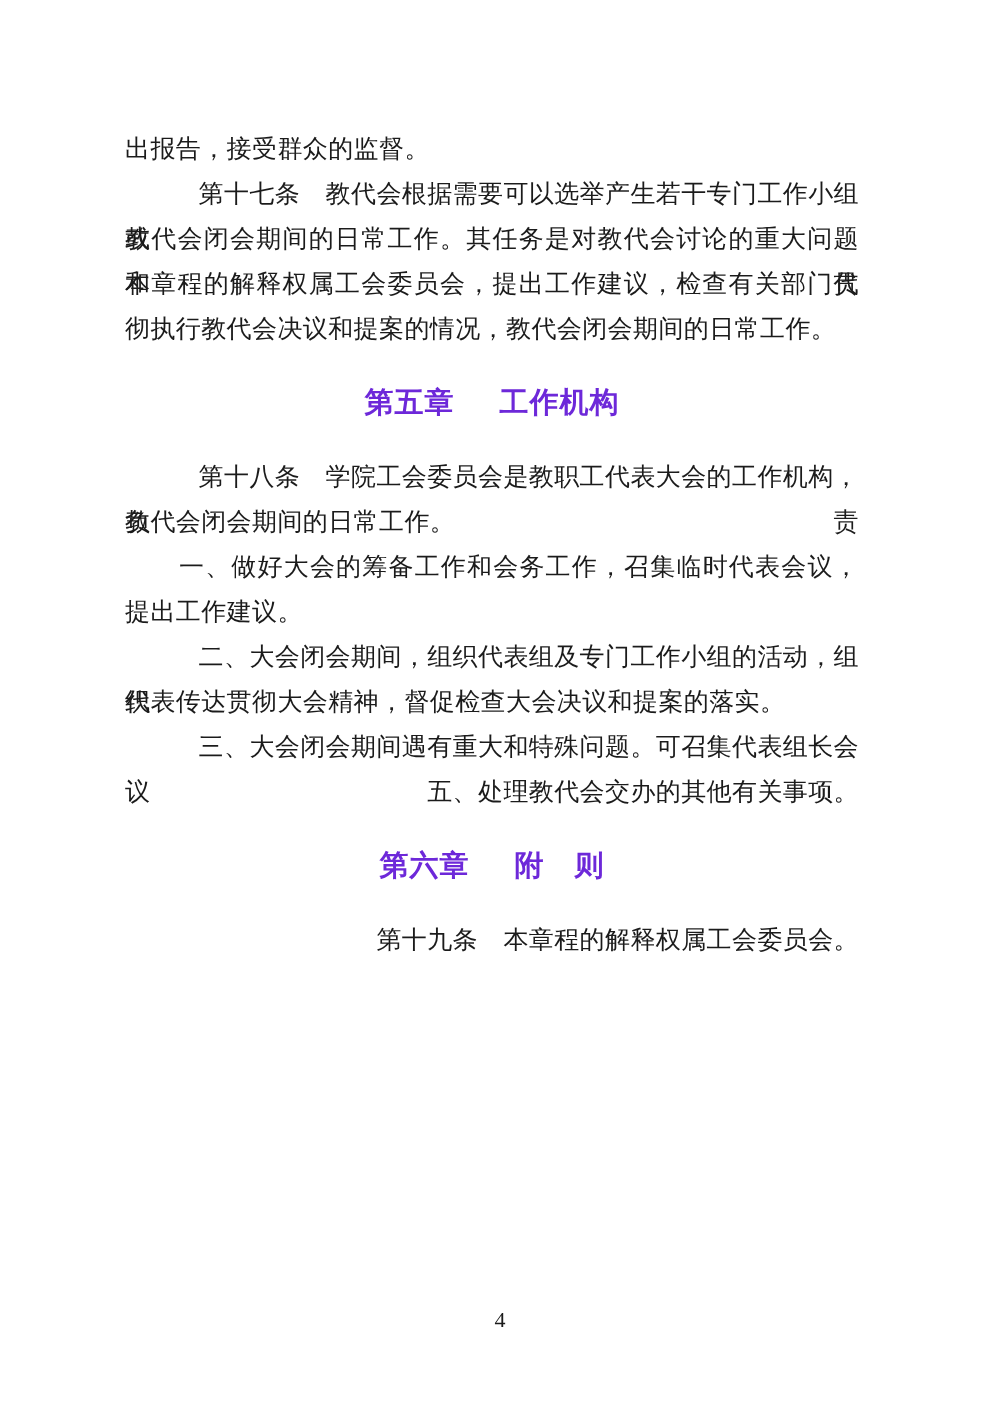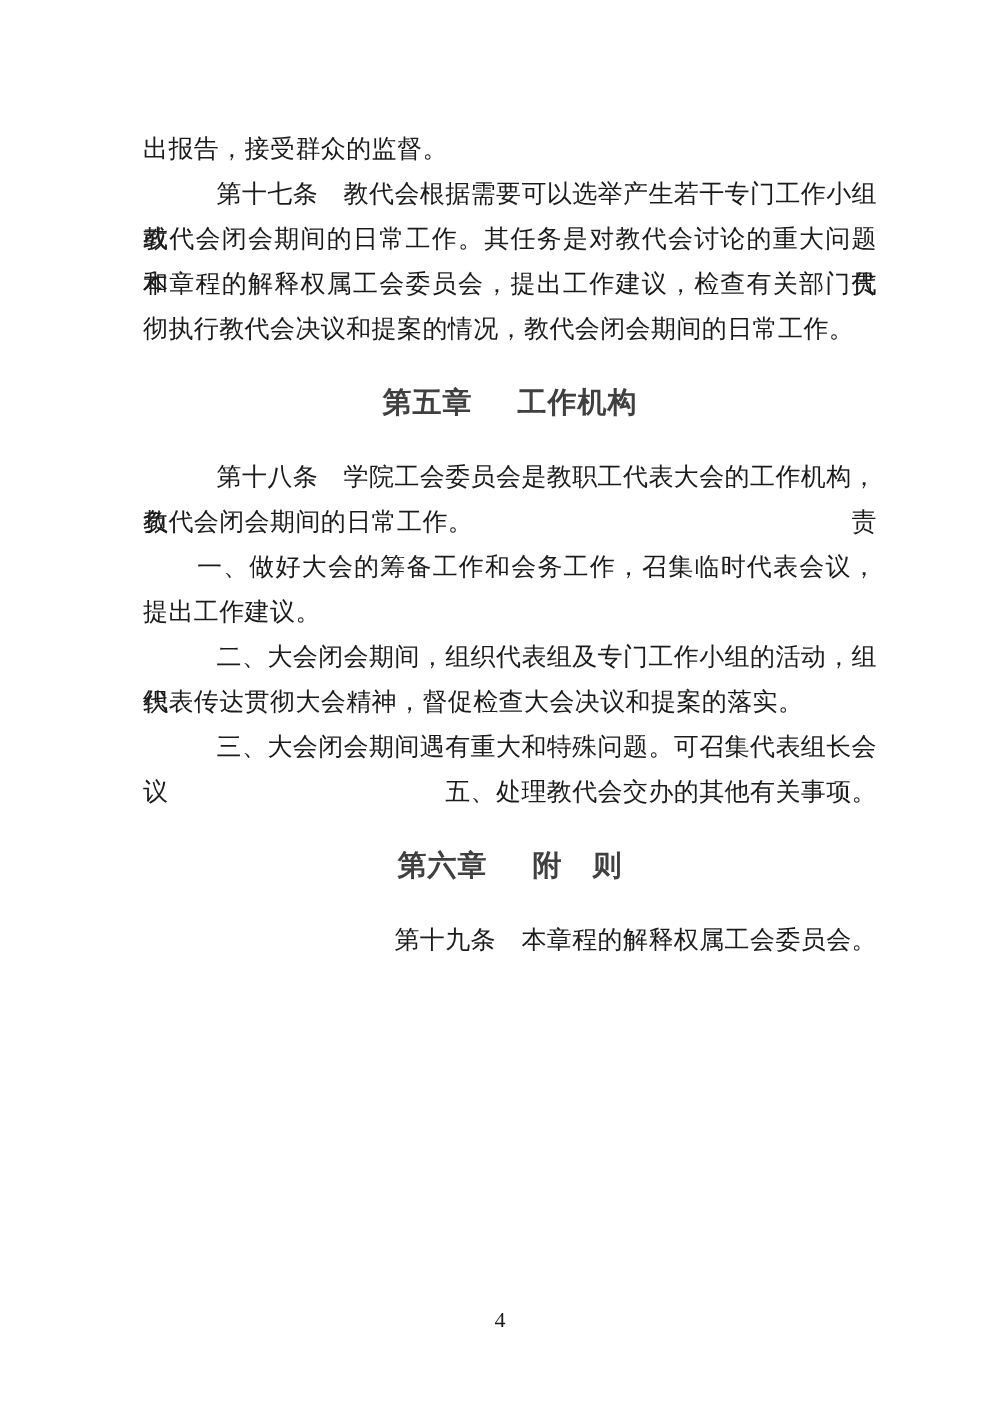--- a/index.html
+++ b/index.html
@@ -11,21 +11,21 @@
     position: relative;
     width: 1000px;
     height: 1414px;
     background: #ffffff;
     overflow: hidden;
     font-family: "Liberation Serif", "DejaVu Serif", serif;
     color: #1b1b1b;
   }
   .textblock {
     position: absolute;
-    left: 143px;
+    left: 125px;
     top: 126px;
     width: 734px;
   }
   .line {
     font-size: 25px;
     line-height: 45px;
     height: 45px;
     letter-spacing: 0.4px;
     white-space: nowrap;
     text-align: left;
@@ -41,21 +41,21 @@
   }
   .heading {
     font-family: "Liberation Sans", "DejaVu Sans", sans-serif;
     font-weight: bold;
     font-size: 29px;
     line-height: 47px;
     height: 47px;
     margin: 28px 0;
     text-align: center;
     letter-spacing: 1px;
-    color: #404040;
+    color: #6d28d9;
   }
   .heading .gap {
     display: inline-block;
     width: 45px;
   }
   .footer {
     position: absolute;
     top: 1306px;
     left: 0;
     width: 1000px;

